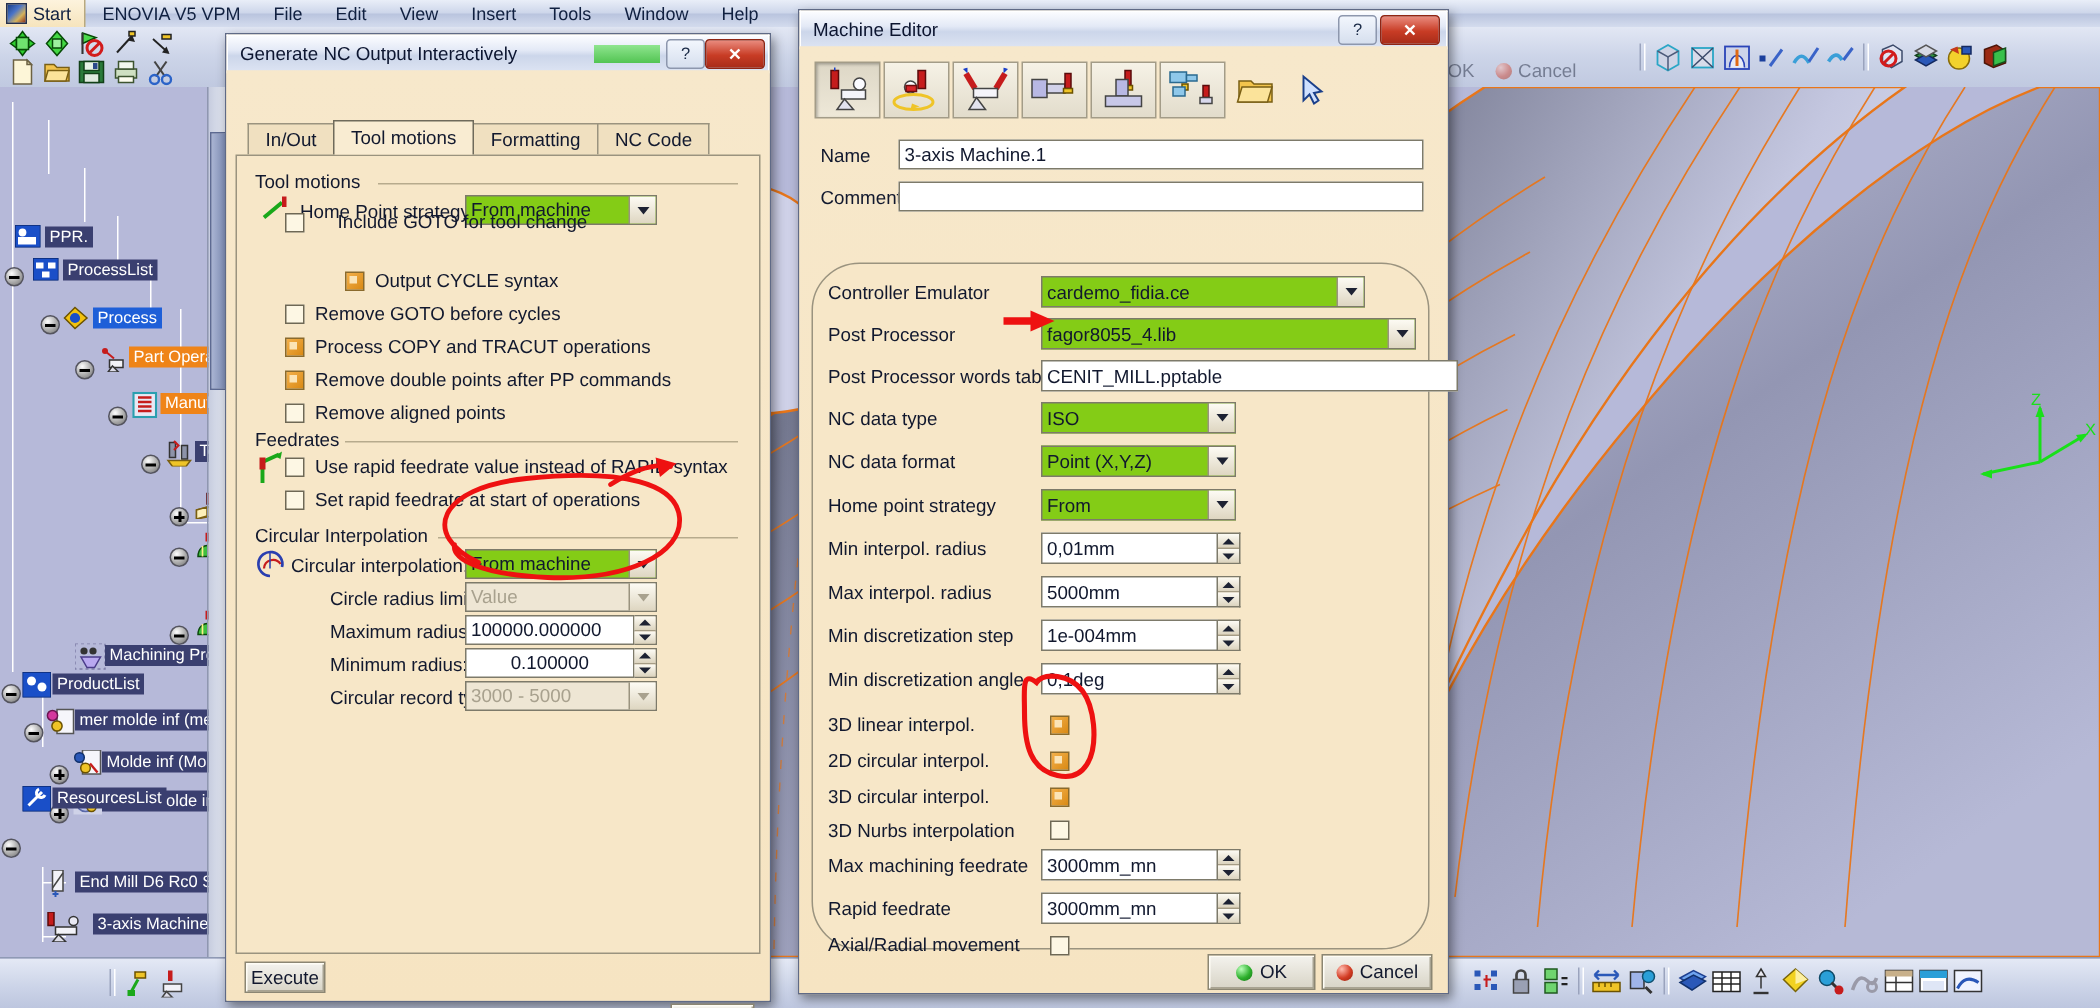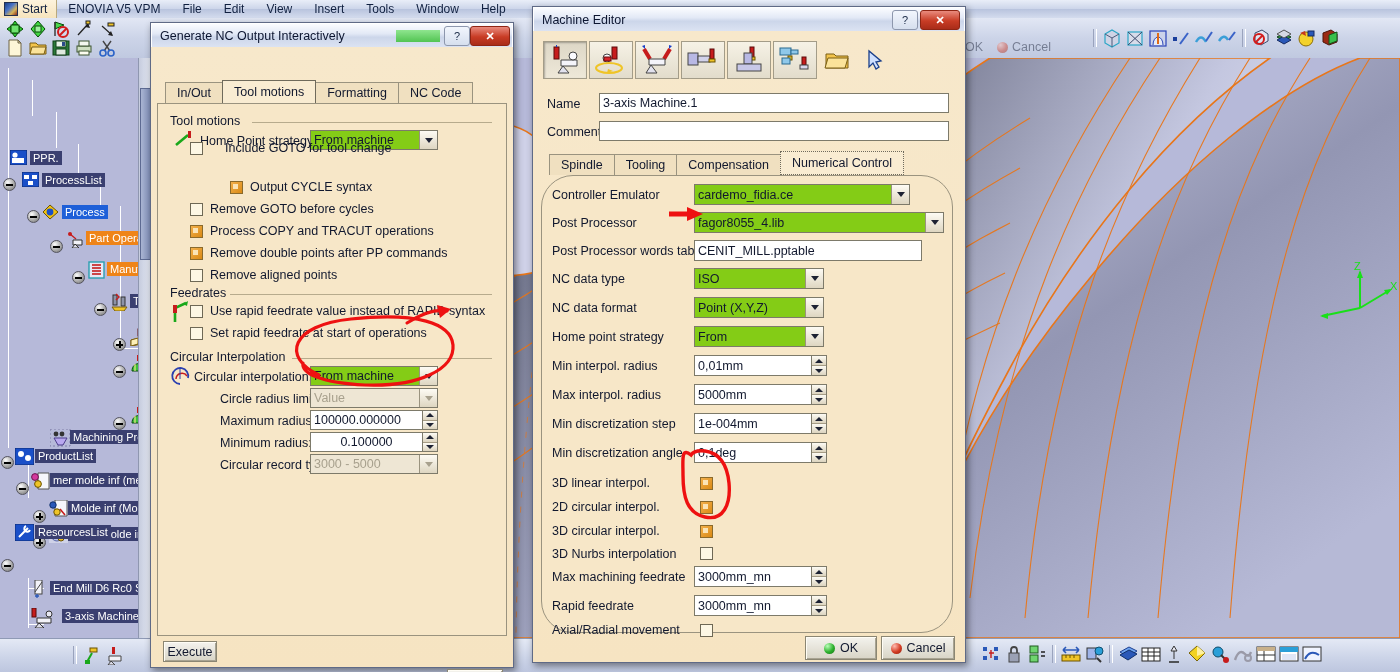--- a/index.html
+++ b/index.html
@@ -1064,47 +1064,41 @@
           </svg>
       </div>
     </div>
 
     <div class="lbl" style="position:absolute;left:14px;top:66px;">Name</div>
     <div class="txt" style="position:absolute;left:66px;top:62px;width:350px;height:20px;">3-axis Machine.1</div>
 
     <div class="lbl" style="position:absolute;left:14px;top:94px;">Comment</div>
     <div class="txt" style="position:absolute;left:66px;top:90px;width:350px;height:20px;"></div>
 
-    <div class="tabs" style="position:absolute;left:8px;top:122px;">
-      <div class="tab">Spindle</div>
-      <div class="tab">Tooling</div>
-      <div class="tab">Compensation</div>
-      <div class="tab active dotted">Numerical Control</div>
-    </div>
 
     <div class="panel" style="position:absolute;left:8px;top:144px;width:410px;height:456px;border-radius:32px;">
 
       <div class="lbl" style="position:absolute;left:10px;top:12px;">Controller Emulator</div>
       <div class="combo" style="position:absolute;left:152px;top:8px;width:216px;height:21px;">
         <span class="val">cardemo_fidia.ce</span>
         <span class="arrow">
             <i class="tri-d"></i>
           </span>
       </div>
 
       <div class="lbl" style="position:absolute;left:10px;top:40px;">Post Processor</div>
       <div class="combo" style="position:absolute;left:152px;top:36px;width:250px;height:21px;">
         <span class="val">fagor8055_4.lib</span>
         <span class="arrow">
             <i class="tri-d"></i>
           </span>
       </div>
 
       <div class="lbl" style="position:absolute;left:10px;top:68px;">Post Processor words table</div>
-      <div class="txt" style="position:absolute;left:152px;top:64px;width:228px;height:21px;">CENIT_MILL.pptable</div>
+      <div class="txt" style="position:absolute;left:152px;top:64px;width:278px;height:21px;">CENIT_MILL.pptable</div>
 
       <div class="lbl" style="position:absolute;left:10px;top:96px;">NC data type</div>
       <div class="combo" style="position:absolute;left:152px;top:92px;width:130px;height:21px;">
         <span class="val">ISO</span>
         <span class="arrow">
             <i class="tri-d"></i>
           </span>
       </div>
 
       <div class="lbl" style="position:absolute;left:10px;top:125px;">NC data format</div>

